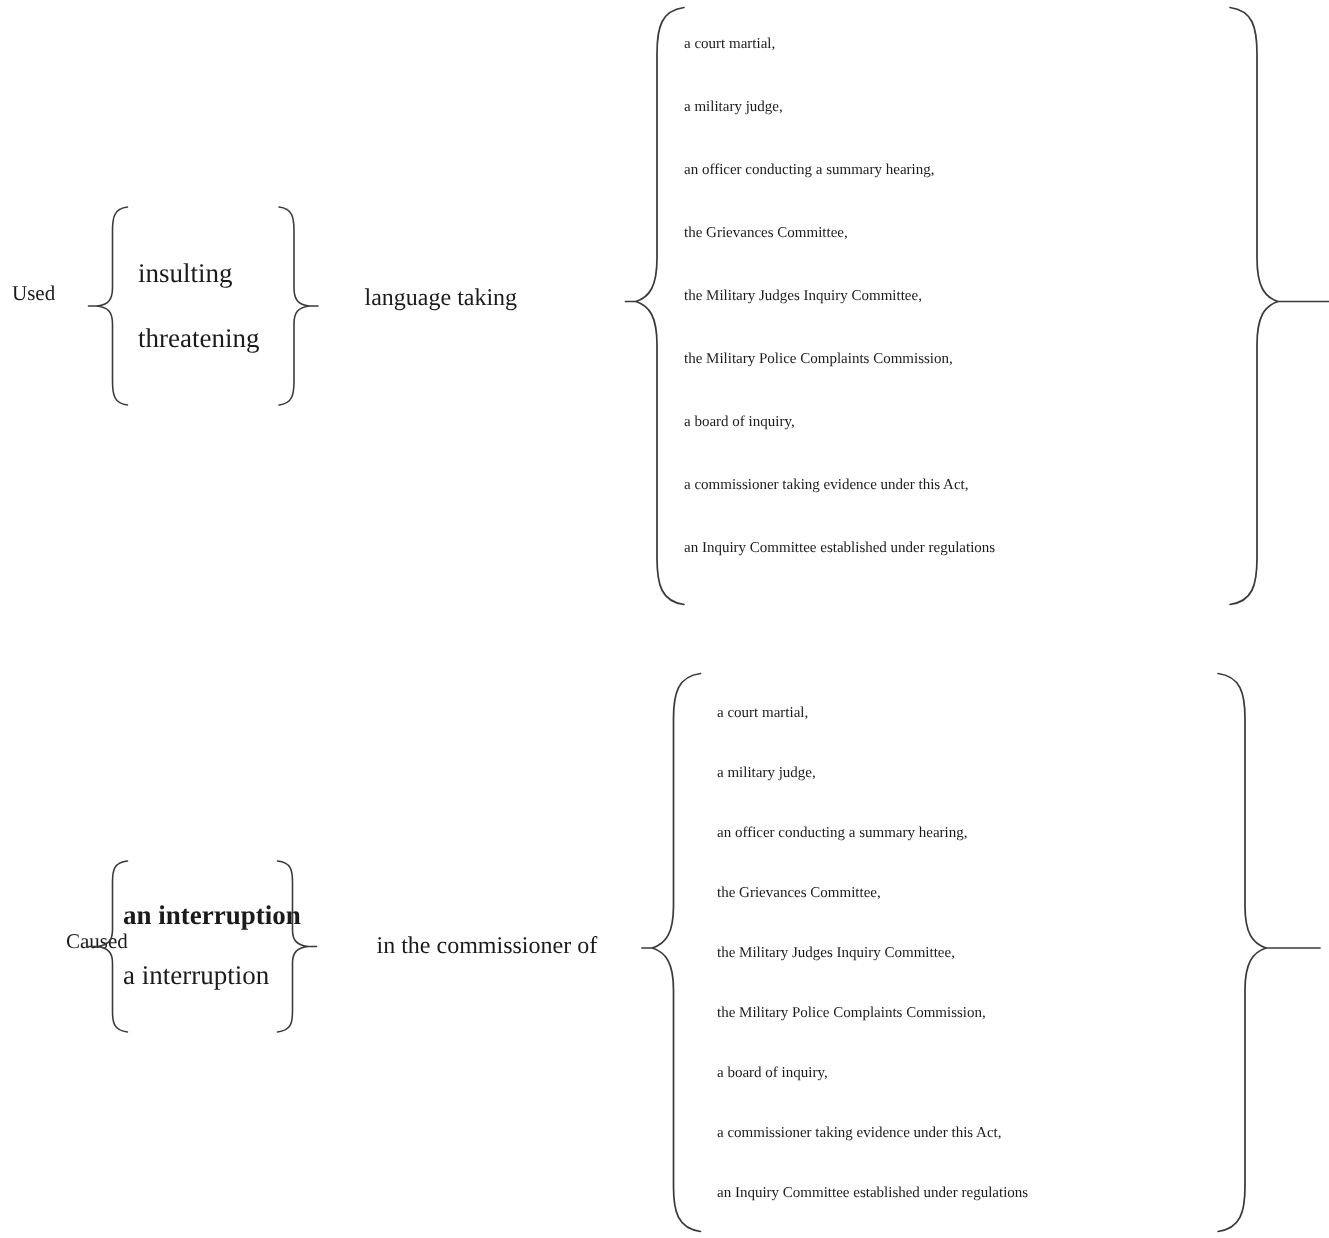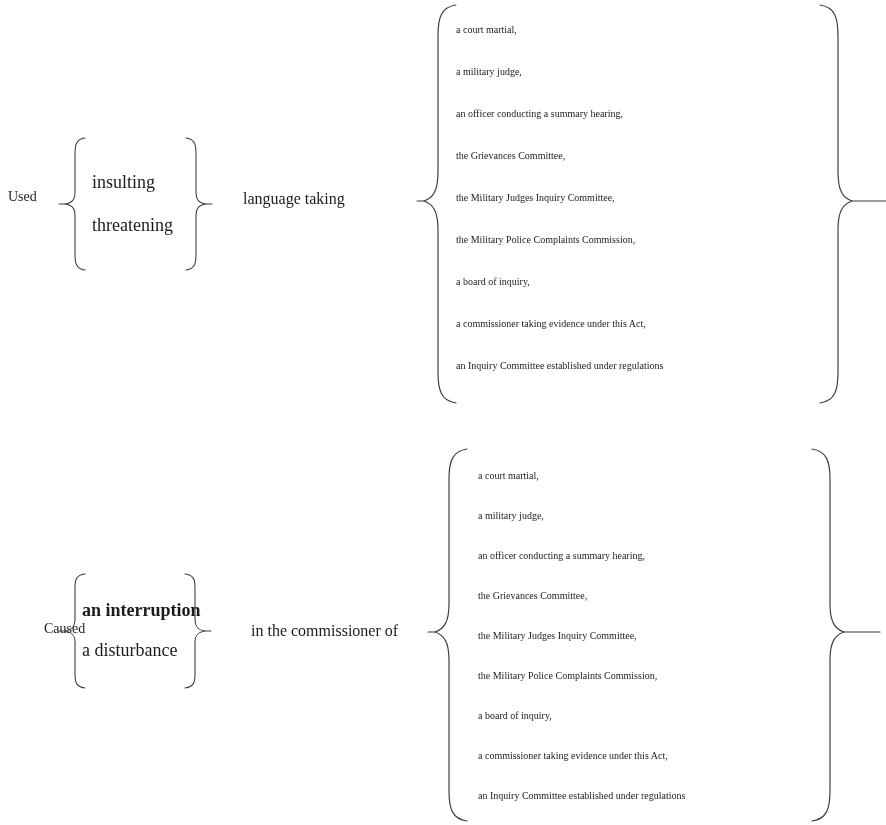--- a/index.html
+++ b/index.html
@@ -100,21 +100,21 @@
   <div>
 
     <div class="txt lead" style="left:4px; top:622px;margin-left:40px;">Caused</div>
 
     <svg class="brace thin" style="left:58px; top:572px;" width="32" height="118" viewBox="0 0 32 118">
       <path d="M27 2 C18 3 17 8 17 16 L17 48 C17 55 14 58 7 59 C14 60 17 63 17 70 L17 102 C17 110 18 115 27 116"></path>
       <path d="M7 59 L1 59"></path>
     </svg>
 
     <div class="txt alt-item" style="left:82px; top:601px;font-weight:bold;">an interruption</div>
-    <div class="txt alt-item" style="left:82px; top:641px;">a disturbance</div>
+    <div class="txt alt-item" style="left:82px; top:641px;">a interruption</div>
 
     <svg class="brace thin" style="left:180px; top:572px;" width="32" height="118" viewBox="0 0 32 118">
       <path d="M5 2 C14 3 15 8 15 16 L15 48 C15 55 18 58 25 59 C18 60 15 63 15 70 L15 102 C15 110 14 115 5 116"></path>
       <path d="M25 59 L31 59"></path>
     </svg>
 
     <div class="txt connector" style="left:251px; top:623px;">in the commissioner of</div>
 
     <svg class="brace" style="left:427px; top:446px;" width="44" height="378" viewBox="0 0 44 378">
       <path d="M40 3 C25 5 22 16 22 33 L22 158 C22 176 17 183 8 186 C17 189 22 196 22 214 L22 345 C22 362 25 373 40 375"></path>

